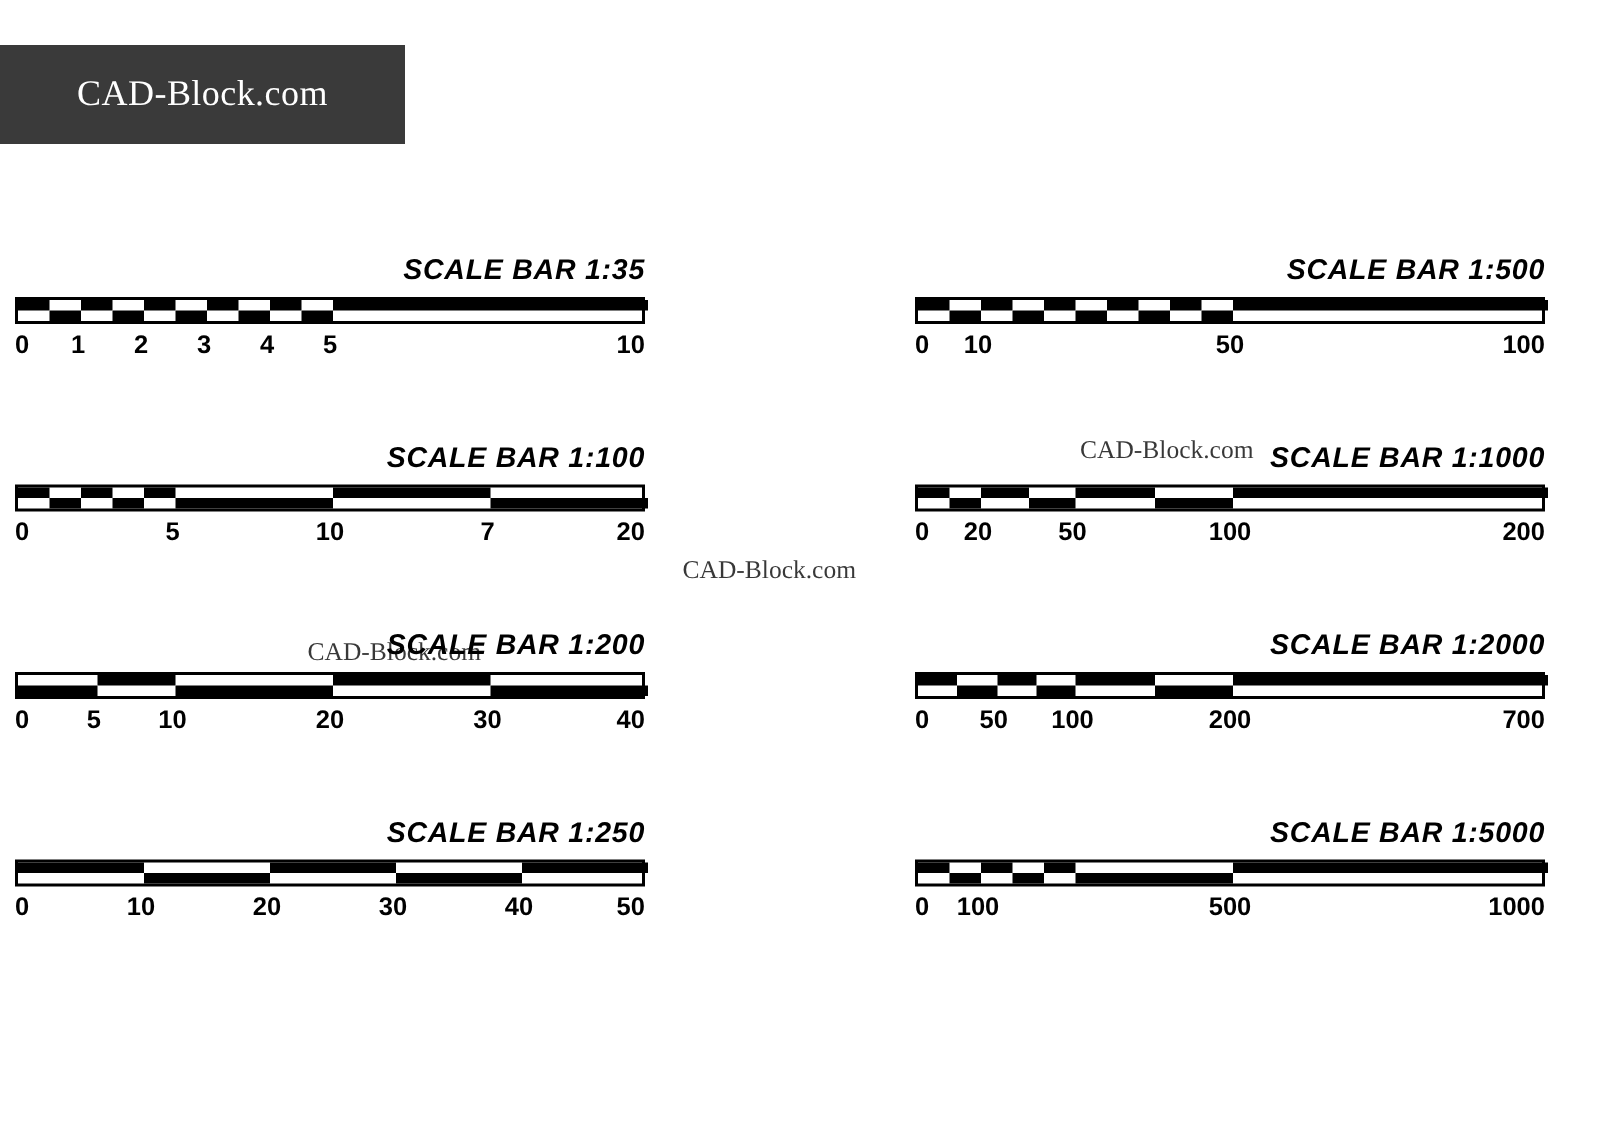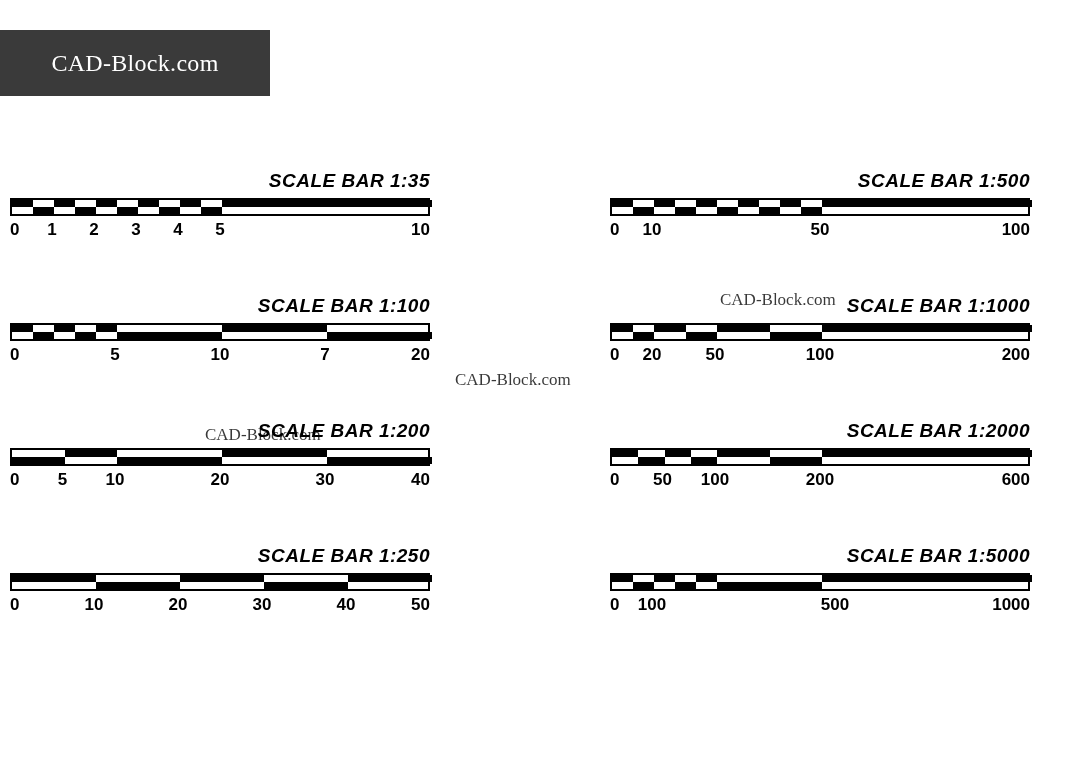--- a/index.html
+++ b/index.html
@@ -171,38 +171,38 @@
           <div class="hblack" style="left: 78.75px; width: 26.25px; top: 50%;"></div>
           <div class="hblack" style="left: 105px; width: 52.5px; top: 0px;"></div>
           <div class="hblack" style="left: 157.5px; width: 52.5px; top: 50%;"></div>
           <div class="hblack" style="left: 210px; width: 210px; top: 0px;"></div>
         </div>
         <div class="ticks">
           <div class="tick first" style="left: 0px;">0</div>
           <div class="tick" style="left: 52.5px;">50</div>
           <div class="tick" style="left: 105px;">100</div>
           <div class="tick" style="left: 210px;">200</div>
-          <div class="tick last" style="left: 420px;">600</div>
+          <div class="tick last" style="left: 420px;">700</div>
         </div>
       </div>
       <div class="scalebar colR" style="top: 545px;">
         <div class="title">SCALE BAR 1:5000</div>
         <div class="bar">
           <div class="hblack" style="left: 0px; width: 21px; top: 0px;"></div>
           <div class="hblack" style="left: 21px; width: 21px; top: 50%;"></div>
           <div class="hblack" style="left: 42px; width: 21px; top: 0px;"></div>
           <div class="hblack" style="left: 63px; width: 21px; top: 50%;"></div>
           <div class="hblack" style="left: 84px; width: 21px; top: 0px;"></div>
           <div class="hblack" style="left: 105px; width: 105px; top: 50%;"></div>
           <div class="hblack" style="left: 210px; width: 210px; top: 0px;"></div>
         </div>
         <div class="ticks">
           <div class="tick first" style="left: 0px;">0</div>
           <div class="tick" style="left: 42px;">100</div>
-          <div class="tick" style="left: 210px; margin-left: 15px;">500</div>
+          <div class="tick" style="left: 210px;">500</div>
           <div class="tick last" style="left: 420px;">1000</div>
         </div>
       </div>
     </div>
   <div id="wm-host">
       <div class="wm" style="left: 455px; top: 370px;">CAD-Block.com</div>
       <div class="wm" style="left: 720px; top: 290px;">CAD-Block.com</div>
       <div class="wm" style="left: 205px; top: 425px;">CAD-Block.com</div>
     </div>
 </div>

